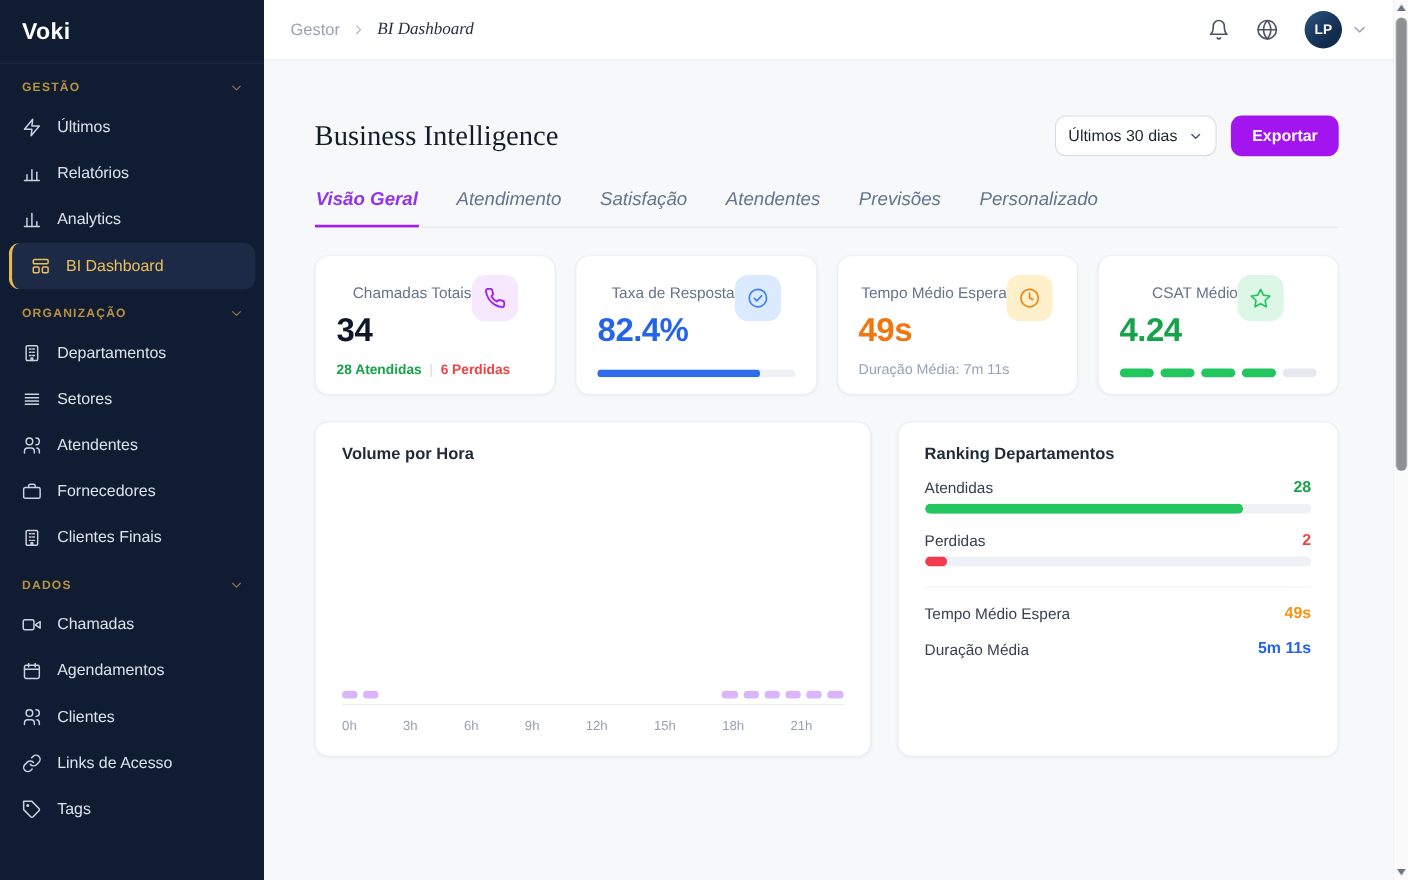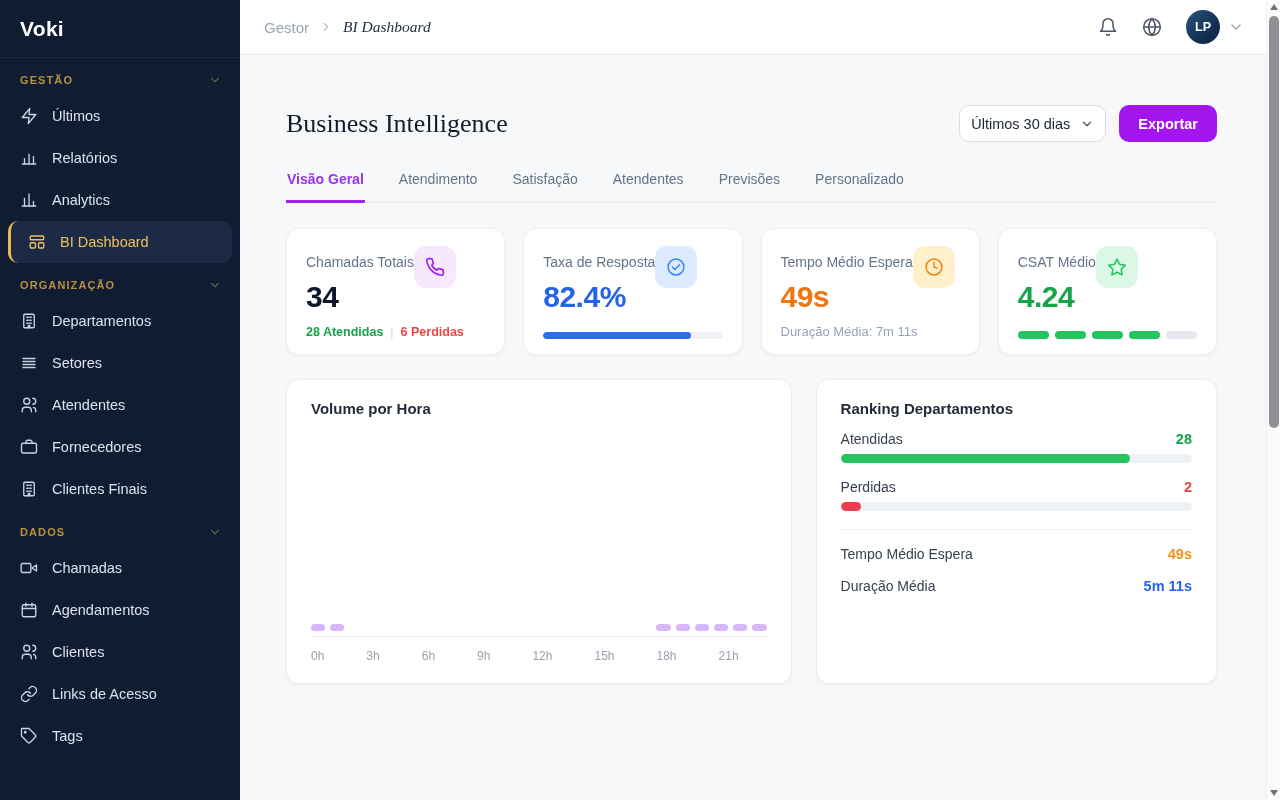--- a/index.html
+++ b/index.html
@@ -38,27 +38,27 @@
   .content { flex:1; padding:50px 63px 0 46px; overflow:hidden; }
   .page-head { display:flex; align-items:center; justify-content:space-between; }
   .page-title { font-family:"Liberation Serif","DejaVu Serif",serif; font-size:26px; font-weight:500; color:#141c2b; }
   .head-controls { display:flex; align-items:center; gap:13px; }
   .period-select { height:37px; background:#fff; border:1px solid #d8dce4; border-radius:10px; display:flex; align-items:center; gap:10px; padding:0 11px; font-size:14.5px; color:#1b2430; cursor:pointer; }
   .period-select .icon { display:flex; color:#4b5563; }
   .period-select .icon svg { width:14px; height:14px; }
   .export-btn { height:37px; background:#a315ef; color:#fff; border:none; border-radius:10px; padding:0 19px; font-size:14.5px; font-weight:600; font-family:inherit; cursor:pointer; }
 
   .tabs { display:flex; gap:33px; margin-top:29px; border-bottom:1px solid #e7e9ee; }
-  .tab { background:none; border:none; font-family:inherit; font-size:14px; color:#64748b; padding:0 1px 13px; cursor:pointer; border-bottom:3px solid transparent; margin-bottom:-1px; }
+  .tab { background:none; border:none; font-family:inherit; font-size:17px; color:#64748b; padding:0 1px 13px; cursor:pointer; border-bottom:3px solid transparent; margin-bottom:-1px;font-style:italic; }
   .tab.active { color:#9333ea; font-weight:600; border-bottom-color:#a21ff0; border-radius:1px; }
 
   .kpi-row { display:grid; grid-template-columns:repeat(4,1fr); gap:18px; margin-top:25px; }
   .card { background:#fff; border:1px solid #edeff3; border-radius:13px; box-shadow:0 1px 3px rgba(16,24,40,.05); }
   .kpi-card { padding:17px 19px 15px; height:127px; display:flex; flex-direction:column; }
-  .kpi-head { display:flex; align-items:flex-start; justify-content:flex-start; }
+  .kpi-head { display:flex; align-items:flex-start; justify-content:center; }
   .kpi-label { font-size:14px; color:#64748b; padding-top:8px; }
   .kpi-iconbox { width:42px; height:42px; border-radius:12px; display:flex; align-items:center; justify-content:center; flex:0 0 42px; }
   .kpi-iconbox svg { width:20px; height:20px; }
   .kpi-value { font-size:30px; font-weight:800; letter-spacing:-.5px; margin-top:-8px; }
   .kpi-sub { font-size:12.5px; font-weight:600; margin-top:auto; display:flex; align-items:center; gap:7px; }
   .kpi-sub .sep { color:#d4d9e0; font-weight:400; }
   .kpi-sub-text { font-size:13px; color:#94a3b8; font-weight:400; margin-top:auto; }
   .progress-track { height:7px; background:#eef1f5; border-radius:4px; margin-top:auto; overflow:hidden; }
   .progress-fill { height:100%; border-radius:4px; }
   .segments { display:flex; gap:6px; margin-top:auto; }

